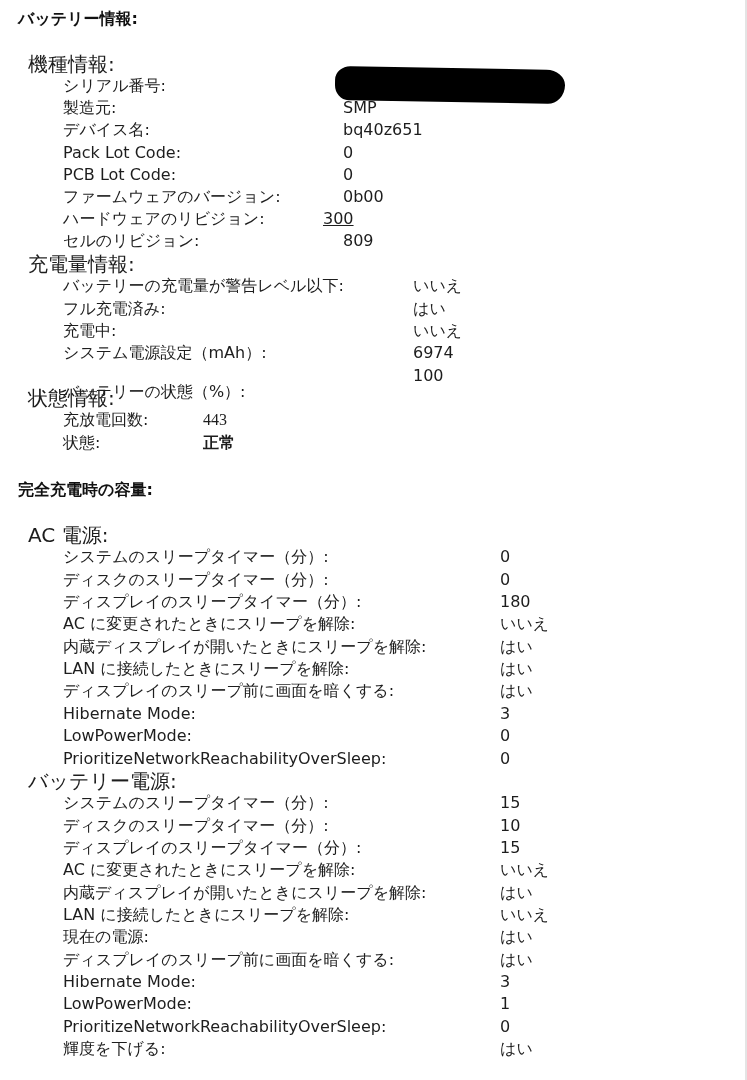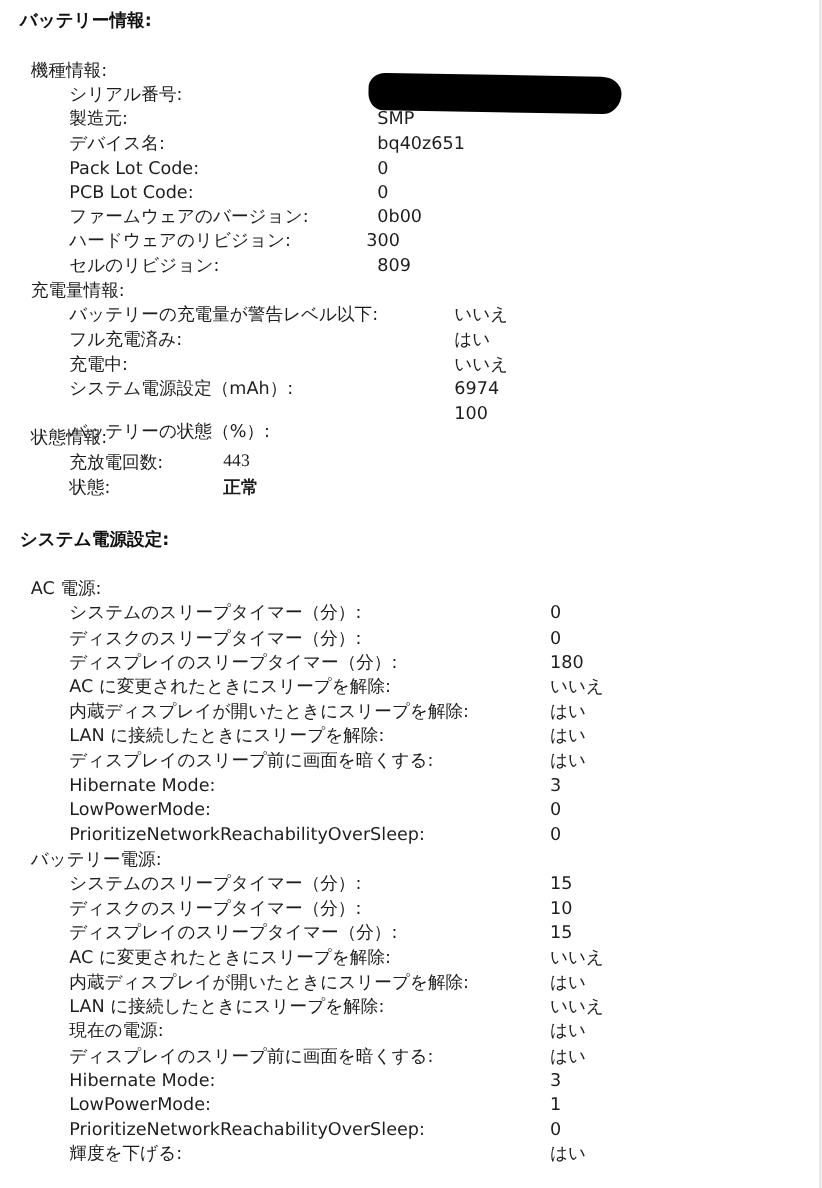--- a/index.html
+++ b/index.html
@@ -29,21 +29,21 @@
     left: 18px;
     font-weight: bold;
     font-size: 16px;
     line-height: 20px;
     color: #111;
   }
   .group {
     position: absolute;
     left: 28px;
     line-height: 22px;
-    font-size: 16px;
+    font-size: 20px;
   }
   .label {
     position: absolute;
     left: 63px;
     line-height: 22px;
     font-size: 16px;
     white-space: nowrap;
   }
   .value {
     position: absolute;
@@ -93,21 +93,21 @@
     <div>
       <div class="label" style="top:164px;">PCB Lot Code:</div>
       <div class="value" style="top:164px; left:343px;">0</div>
     </div>
     <div>
       <div class="label" style="top:186px;">ファームウェアのバージョン:</div>
       <div class="value" style="top:186px; left:343px;">0b00</div>
     </div>
     <div>
       <div class="label" style="top:208px;">ハードウェアのリビジョン:</div>
-      <div class="value" style="top:208px; left:333px;">300</div>
+      <div class="value" style="top:208px; left:323px;text-decoration:underline;">300</div>
     </div>
     <div>
       <div class="label" style="top:230px;">セルのリビジョン:</div>
       <div class="value" style="top:230px; left:343px;">809</div>
     </div>
   </div>
 
   <div>
     <div class="group" style="top:253px;">充電量情報:</div>
     <div>
@@ -139,21 +139,21 @@
       <div class="value" style="top:409px; left:203px;font-family:Liberation Serif, serif;">443</div>
     </div>
     <div>
       <div class="label" style="top:432px;">状態:</div>
       <div class="value" style="top:432px; left:203px;font-weight:bold;">正常</div>
     </div>
   </div>
 </div>
 
 <div>
-  <div class="title" style="top:480px;">システム電源設定:</div>
+  <div class="title" style="top:480px;">完全充電時の容量:</div>
 
   <div>
     <div class="group" style="top:524px;">AC 電源:</div>
 
     <div>
       <div class="label" style="top:546px;">システムのスリープタイマー（分）:</div>
       <div class="value" style="top:546px; left:500px;">0</div>
     </div>
     <div>
       <div class="label" style="top:569px;">ディスクのスリープタイマー（分）:</div>

